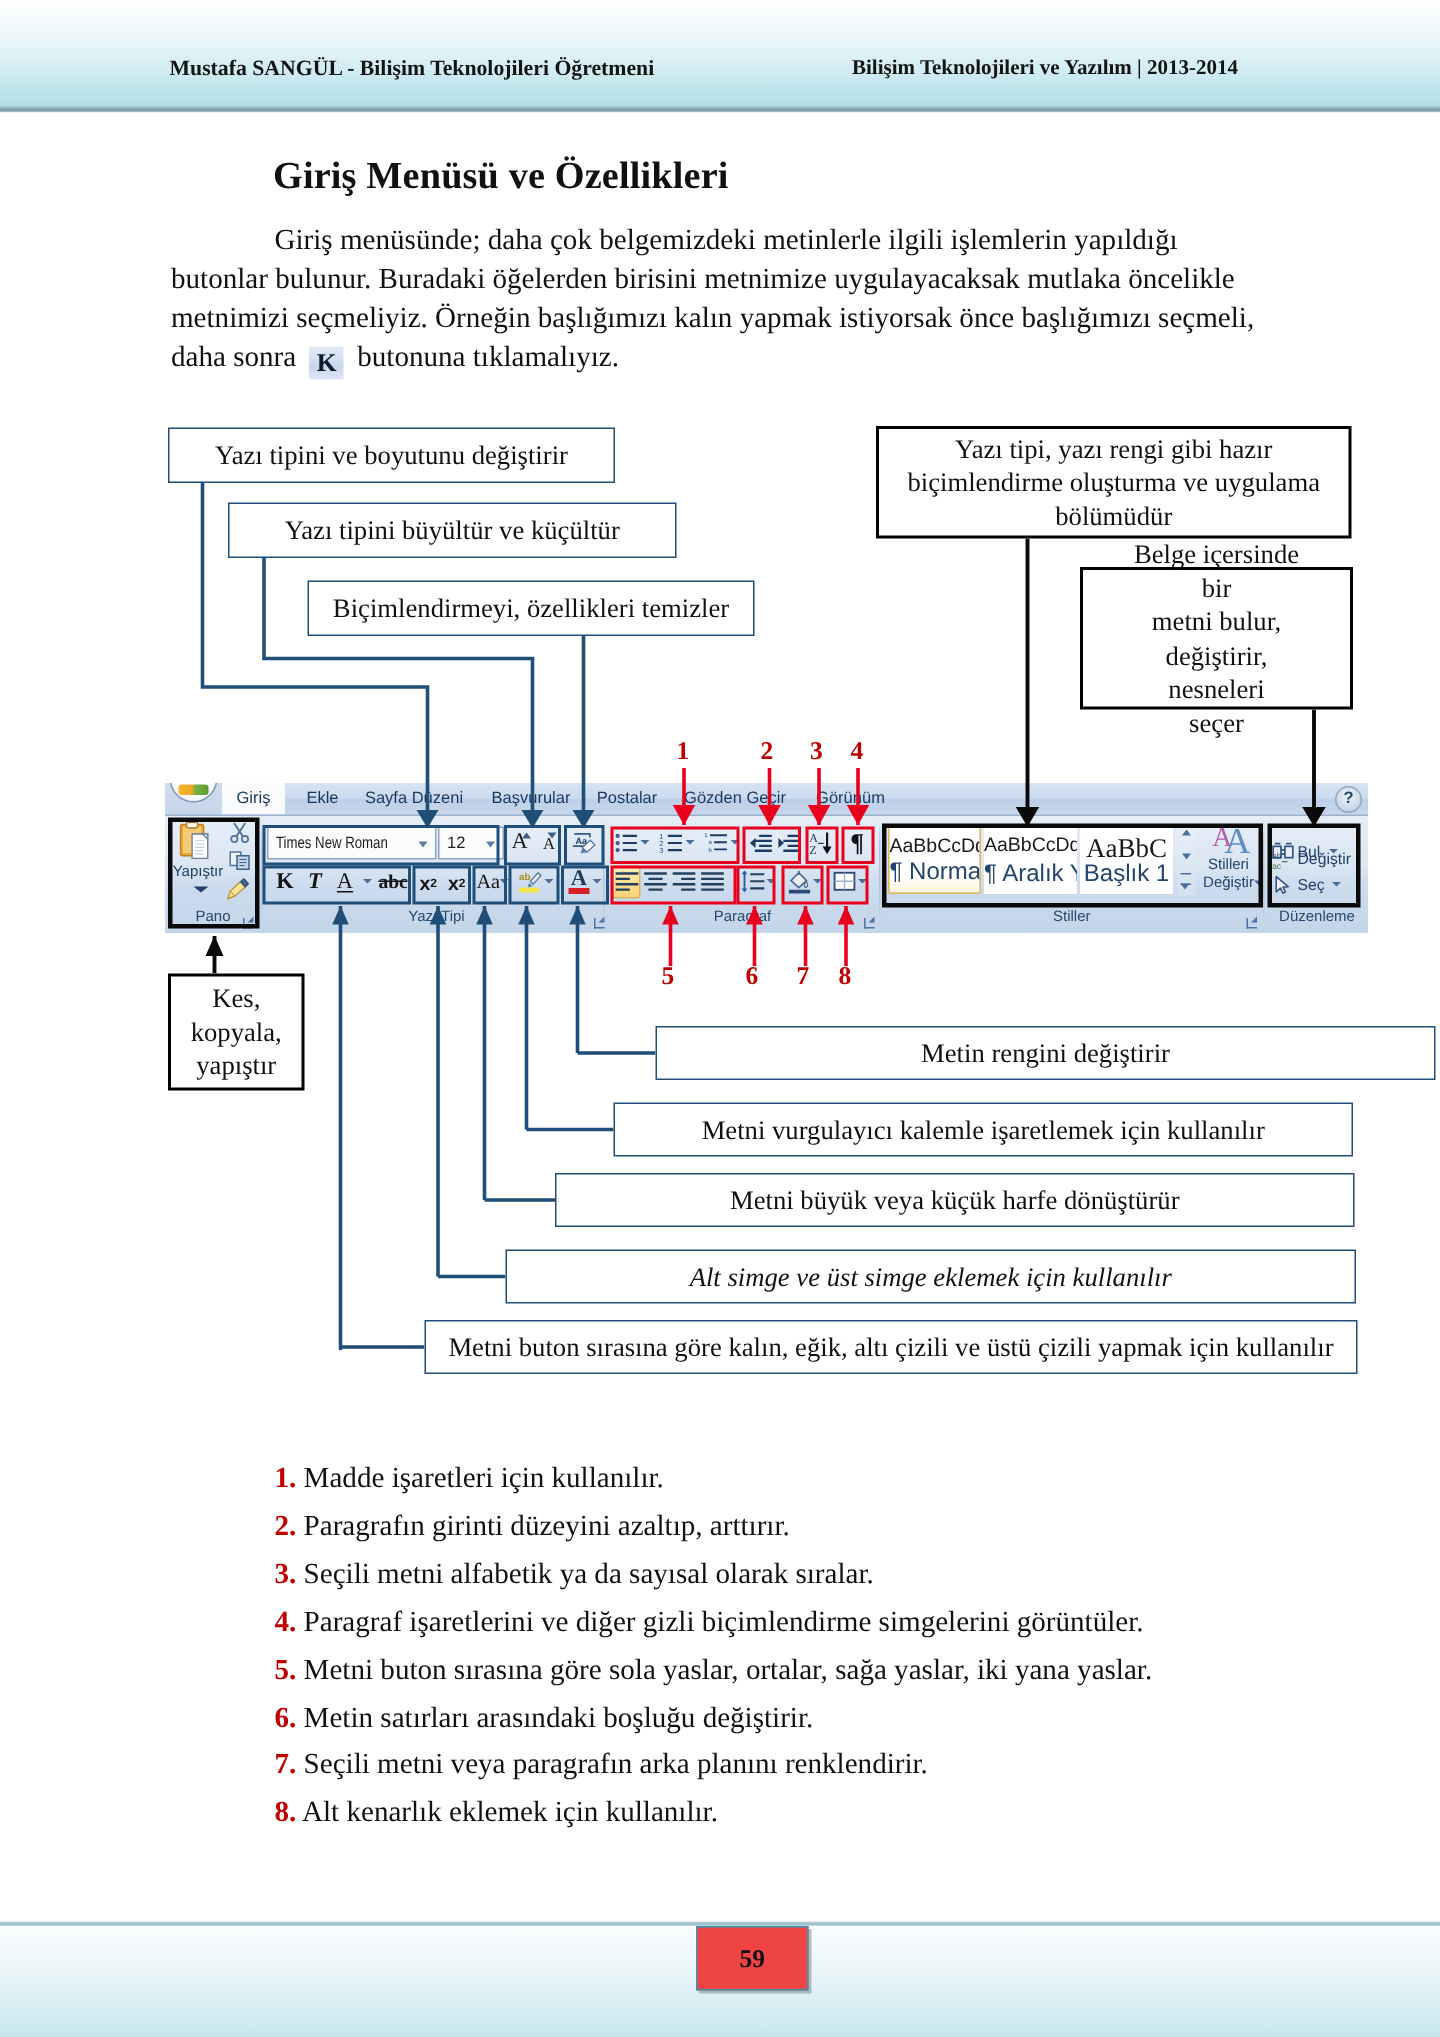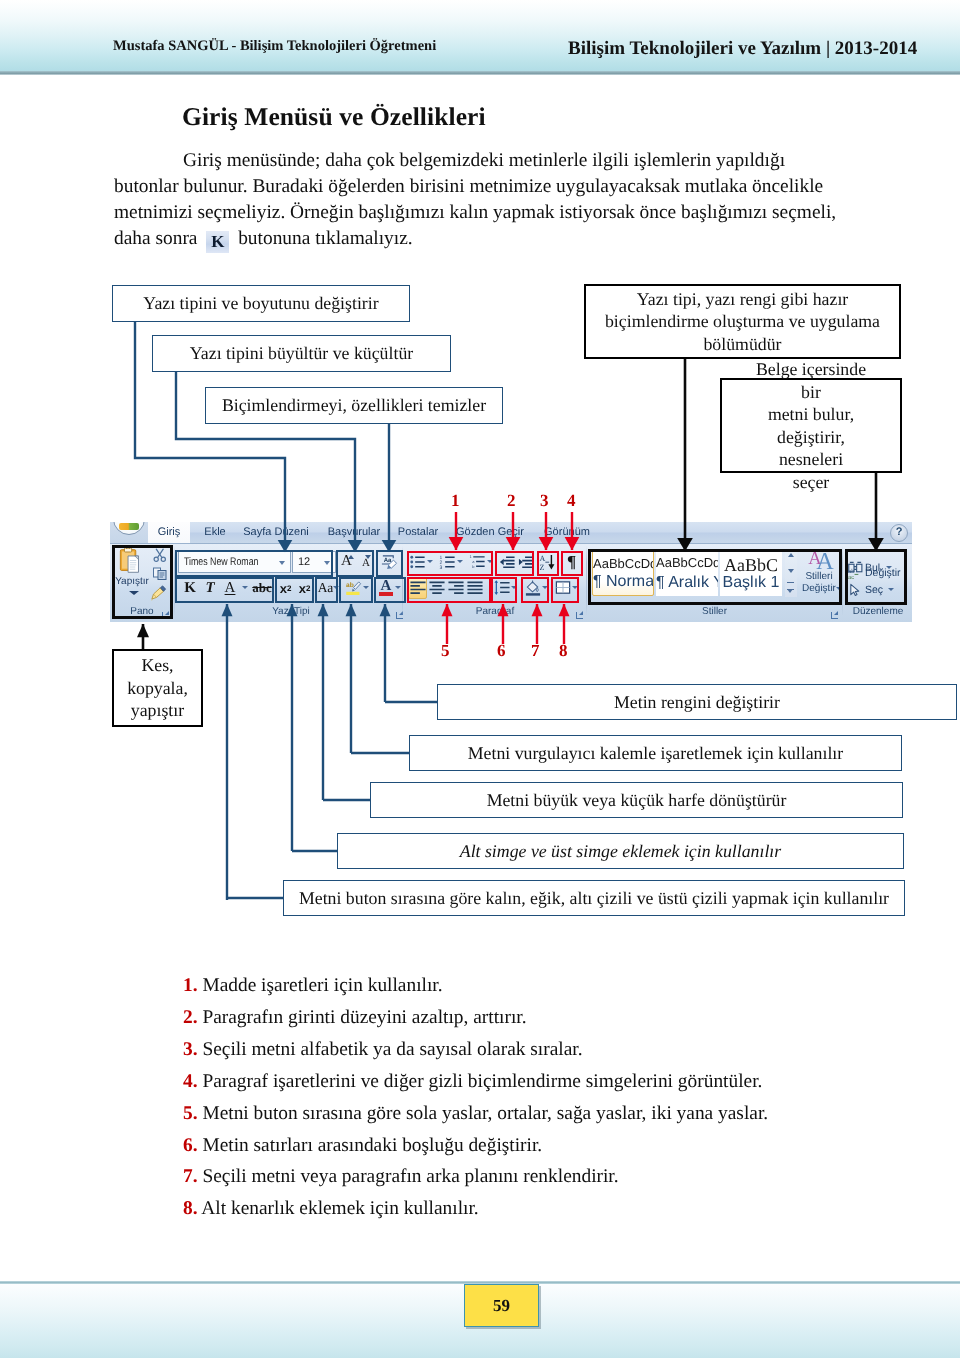--- a/index.html
+++ b/index.html
@@ -6,26 +6,26 @@
   *{-webkit-font-smoothing:antialiased;}
   body{width:960px;height:1358px;background:#fff;font-family:"Liberation Serif",serif;overflow:hidden;
        -webkit-font-smoothing:antialiased;text-rendering:geometricPrecision;}
   .page{position:relative;width:960px;height:1358px;}
   
   .hdr{position:absolute;left:0;top:0;width:960px;height:73px;
        background:linear-gradient(to bottom,#ffffff 0%,#fafdfe 10%,#f0f9fb 28%,#e0f2f6 48%,#cdebf1 68%,#bce3ea 85%,#afdce5 100%);}
   .hdr-line{position:absolute;left:0;top:71px;width:960px;height:4px;
        background:linear-gradient(to bottom,#a8c6cf 0%,#8ba9b2 40%,#7e9ba5 70%,#d6e6ea 100%);}
   .hdr-left{position:absolute;left:113px;top:38px;font-weight:bold;font-size:14.5px;color:#141414;white-space:nowrap;}
-  .hdr-right{position:absolute;left:568px;top:38px;font-weight:bold;font-size:19px;color:#141414;white-space:nowrap;}
+  .hdr-right{position:absolute;left:568px;top:38px;font-weight:bold;font-size:14px;color:#141414;white-space:nowrap;}
   .ftr{position:absolute;left:0;top:1283px;width:960px;height:75px;
        background:linear-gradient(to bottom,#fdfeff 0%,#f6fbfd 14%,#ebf6f9 38%,#ddf0f5 62%,#d0eaf0 86%,#c6e5ec 100%);}
   .ftr-line{position:absolute;left:0;top:1281px;width:960px;height:3px;
        background:linear-gradient(to bottom,#c2dae1 0%,#93b9c4 55%,#c7dfe5 100%);}
-  .pgnum{position:absolute;left:464px;top:1284px;width:75px;height:43px;background:#fde047;
+  .pgnum{position:absolute;left:464px;top:1284px;width:75px;height:43px;background:#ef4444;
          border:1.6px solid #3e93ad;box-sizing:border-box;
          box-shadow:2px 2px 0 rgba(120,140,150,.55);
          display:flex;align-items:center;justify-content:center;font-weight:bold;font-size:17px;color:#111;}
   
   .title{position:absolute;left:182px;top:102px;margin:0;font-size:25.5px;font-weight:bold;color:#111;letter-spacing:.1px;}
   .para{position:absolute;left:114px;top:148px;width:726px;font-size:19.4px;line-height:26px;color:#111;text-align:left;text-indent:69px;}
   .kbtn{display:inline-block;width:23px;height:22px;vertical-align:-3px;text-align:center;margin:0 4px;
         background:linear-gradient(to bottom,#e3eaf6 0%,#d5e0f1 35%,#c6d5ec 60%,#dfe7f6 100%);
         font-size:17px;font-weight:bold;line-height:22px;color:#0c1a2e;text-indent:0;font-family:"Liberation Serif",serif;}
   

